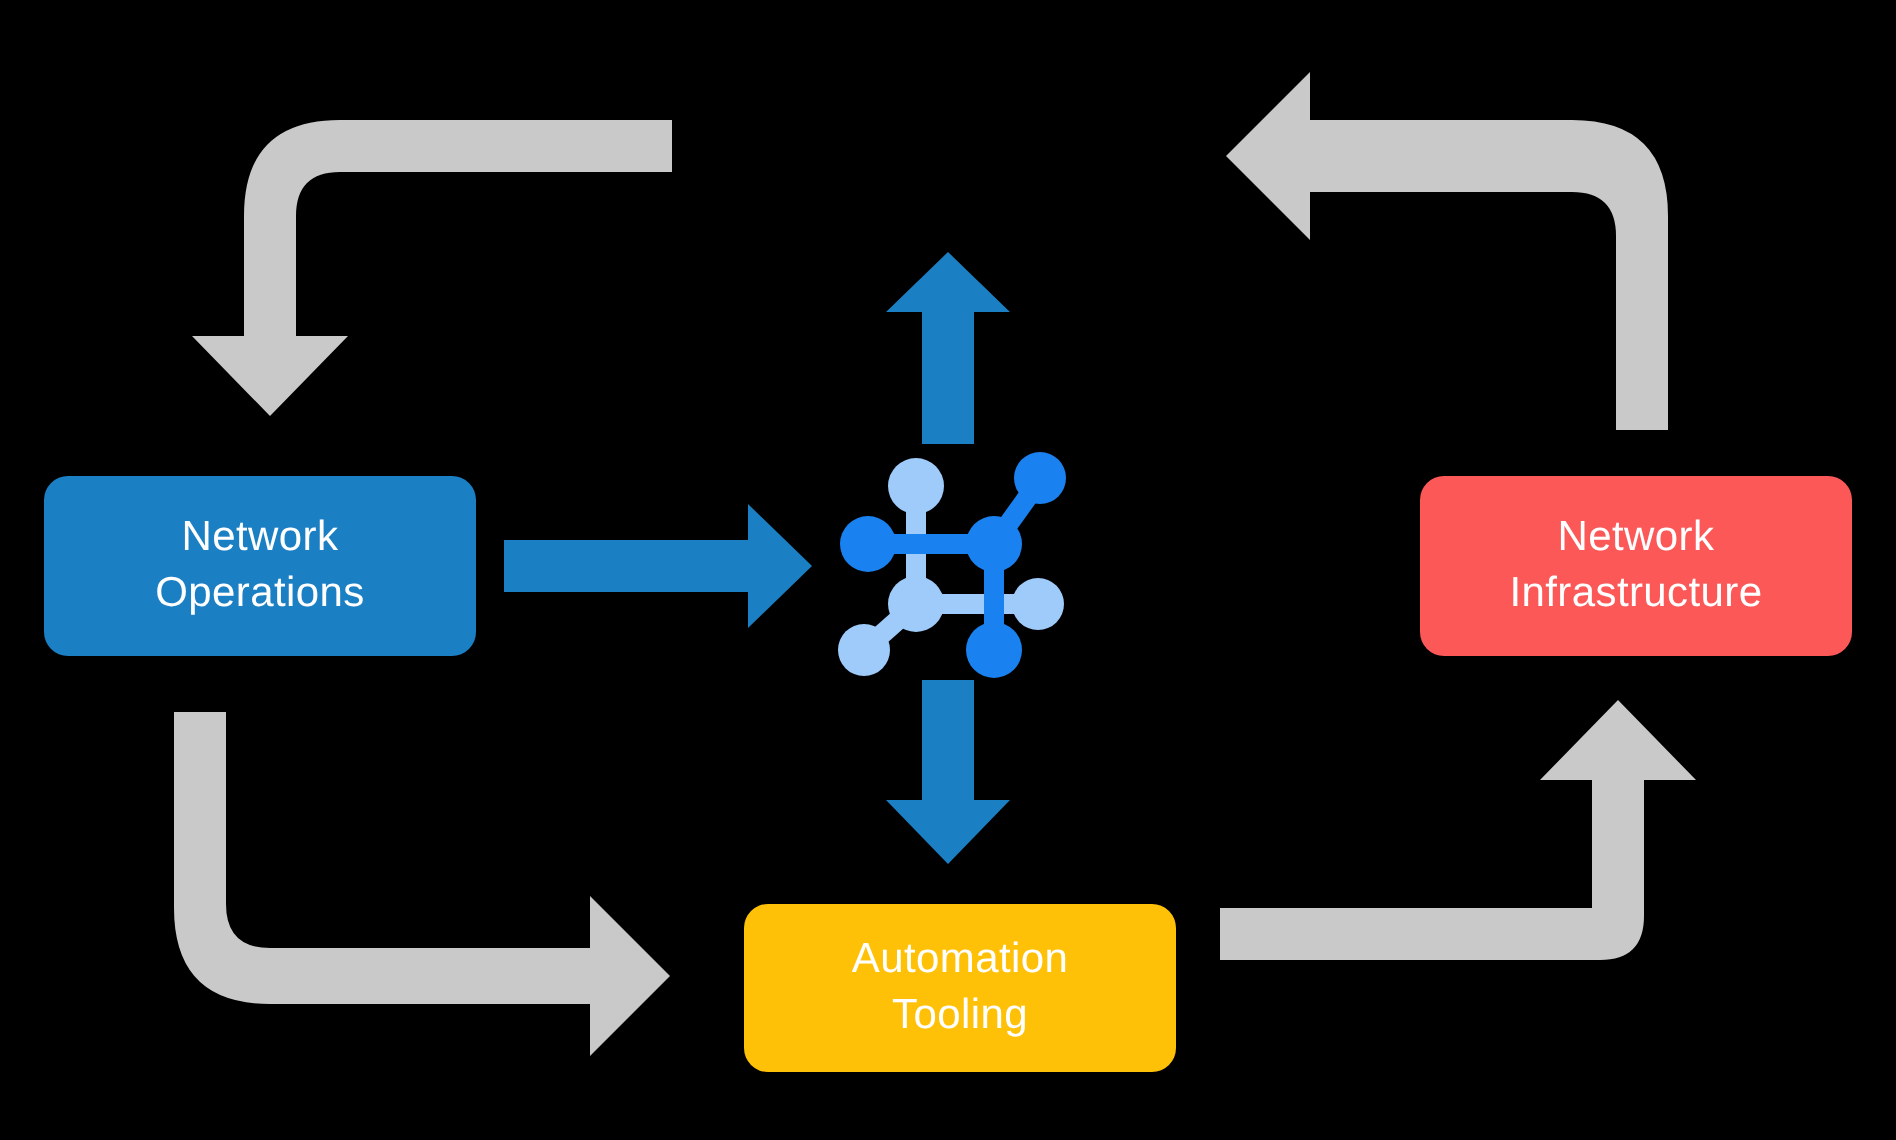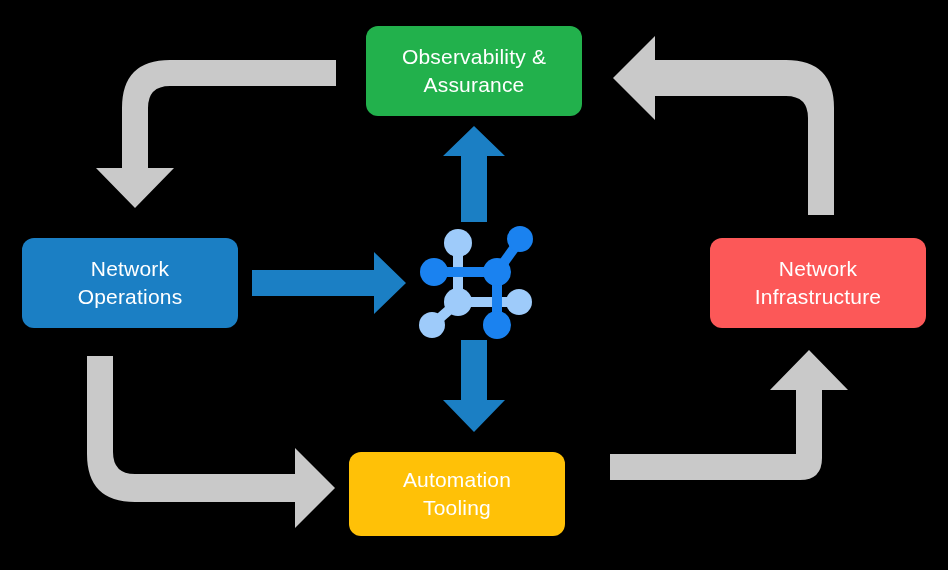--- a/index.html
+++ b/index.html
@@ -41,21 +41,21 @@
   #box-observability {
     left: 366px; top: 26px; width: 216px; height: 90px;
   }
   #box-network-operations {
     left: 22px; top: 238px; width: 216px; height: 90px;
   }
   #box-network-infrastructure {
     left: 710px; top: 238px; width: 216px; height: 90px;
   }
   #box-automation-tooling {
-    left: 349px; top: 452px; width: 216px; height: 84px;
+    left: 372px; top: 452px; width: 216px; height: 84px;
   }
 
   
   .layer {
     position: absolute;
     left: 0; top: 0;
     width: 948px; height: 570px;
   }
   .layer-flow { z-index: 1; }
   .layer-core { z-index: 2; }
@@ -187,24 +187,20 @@
       <circle cx="519" cy="302" r="13" fill="#9ecbfa"></circle>
       <circle cx="432" cy="325" r="13" fill="#9ecbfa"></circle>
 
       <circle cx="434" cy="272" r="14" fill="#1a82f0"></circle>
       <circle cx="497" cy="272" r="14" fill="#1a82f0"></circle>
       <circle cx="520" cy="239" r="13" fill="#1a82f0"></circle>
       <circle cx="497" cy="325" r="14" fill="#1a82f0"></circle>
     </g>
   </svg>
 
-  <div class="node-box" id="box-observability" style="background:#22b14c; z-index:4;">
-    <span class="node-label">Observability &amp;
-Assurance</span>
-  </div>
 
   <div class="node-box" id="box-network-operations" style="background:#1b7fc4; z-index:4;">
     <span class="node-label">Network
 Operations</span>
   </div>
 
   <div class="node-box" id="box-network-infrastructure" style="background:#fc5858; z-index:4;">
     <span class="node-label">Network
 Infrastructure</span>
   </div>

